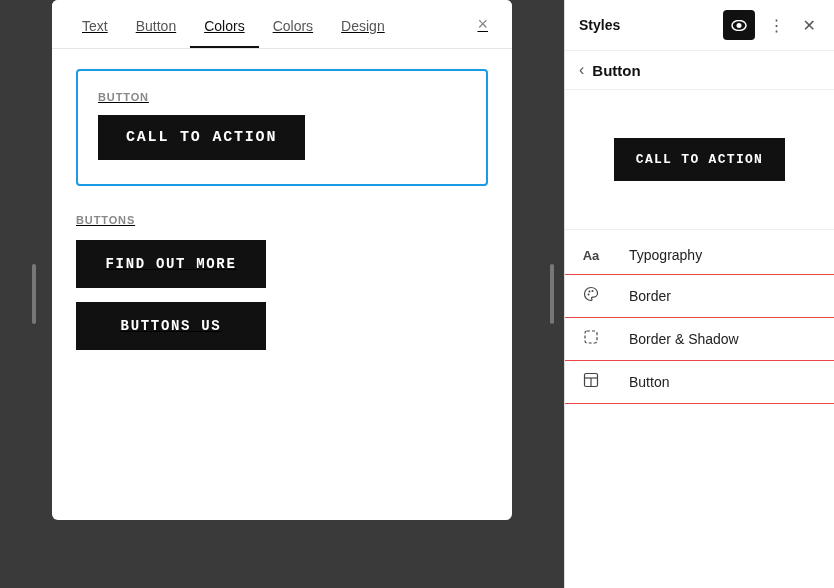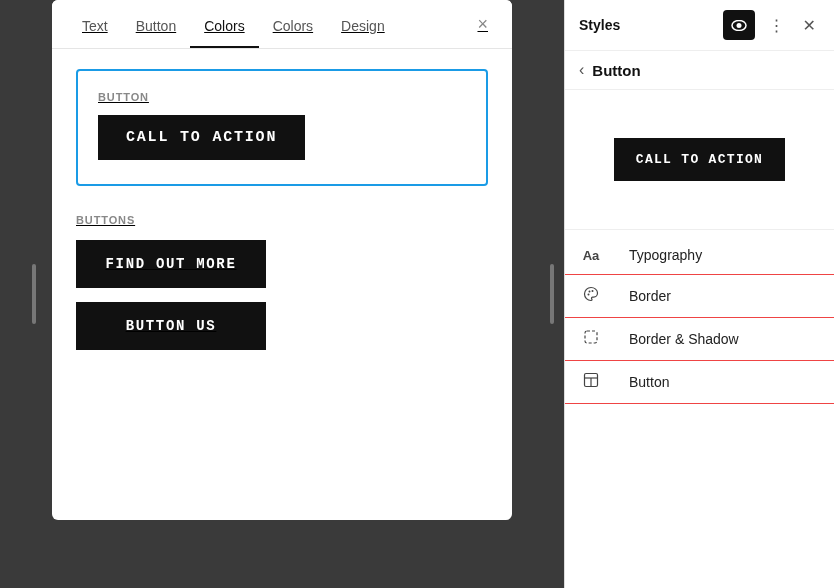--- a/index.html
+++ b/index.html
@@ -312,21 +312,21 @@
 
       <div class="button-selected-box">
         <div class="section-label">BUTTON</div>
         <button class="cta-button">CALL TO ACTION</button>
       </div>
 
       <div class="buttons-section">
         <div class="section-label">BUTTONS</div>
         <div class="buttons-list">
           <button class="btn-item">FIND OUT MORE</button>
-          <button class="btn-item">BUTTON US</button>
+          <button class="btn-item">BUTTONS US</button>
         </div>
       </div>
     </div>
   </div>
 
   <div class="scrollbar-right-edge">
     <div class="scrollbar-right-thumb"></div>
   </div>
 </div>
 

